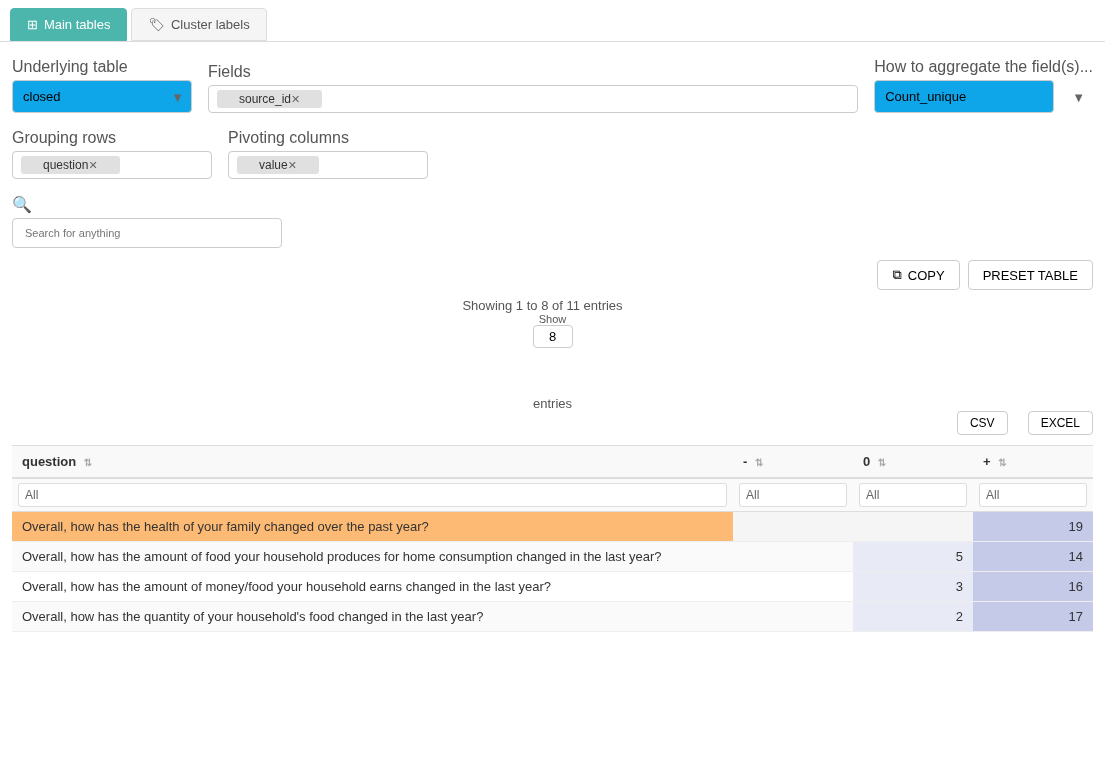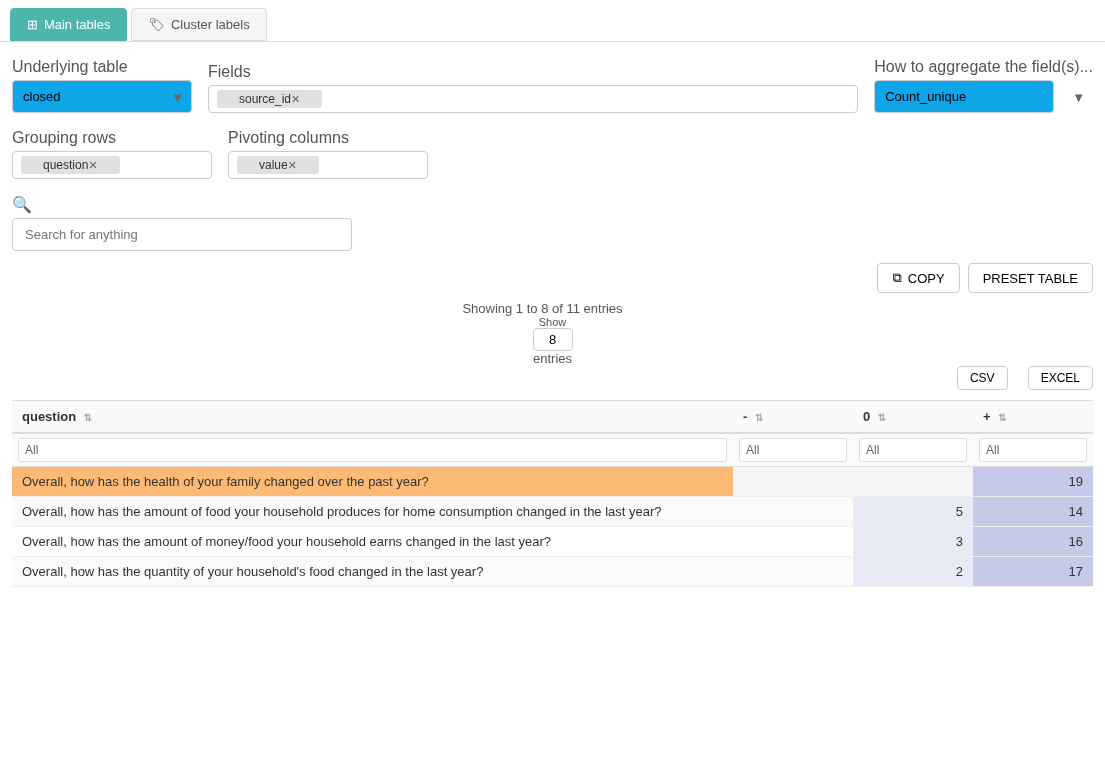--- a/index.html
+++ b/index.html
@@ -111,22 +111,22 @@
     }
     .search-icon-wrap {
       color: #888;
       font-size: 16px;
       margin-bottom: 4px;
     }
     .search-input {
       border: 1px solid #ccc;
       border-radius: 4px;
       padding: 8px 12px;
-      font-size: 13px;
-      width: 340px;
+      font-size: 11px;
+      width: 270px;
       outline: none;
       color: #999;
     }
 
     .toolbar-row {
       display: flex;
       justify-content: flex-end;
       gap: 8px;
       margin-bottom: 8px;
     }
@@ -315,21 +315,21 @@
     </button>
     <button class="btn">
       <span>PRESET TABLE</span>
     </button>
   </div>
 
   <div class="show-export-row">
     <span style="font-size:13px;color:#555;margin-right:20px;">Showing 1 to 8 of 11 entries</span>
     <span style="font-size:11px;color:#555;">Show</span>
     <input type="text" class="show-input" value="8" style="margin: 0px 4px;">
-    <span style="font-size:13px;color:#555;">entries</span>
+    <span style="font-size:13px;color:#555;margin-top:48px;">entries</span>
     <div class="export-btns">
       <button class="export-btn">
         <span>CSV</span>
       </button>
       <button class="export-btn">
         <span>EXCEL</span>
       </button>
     </div>
   </div>
 

